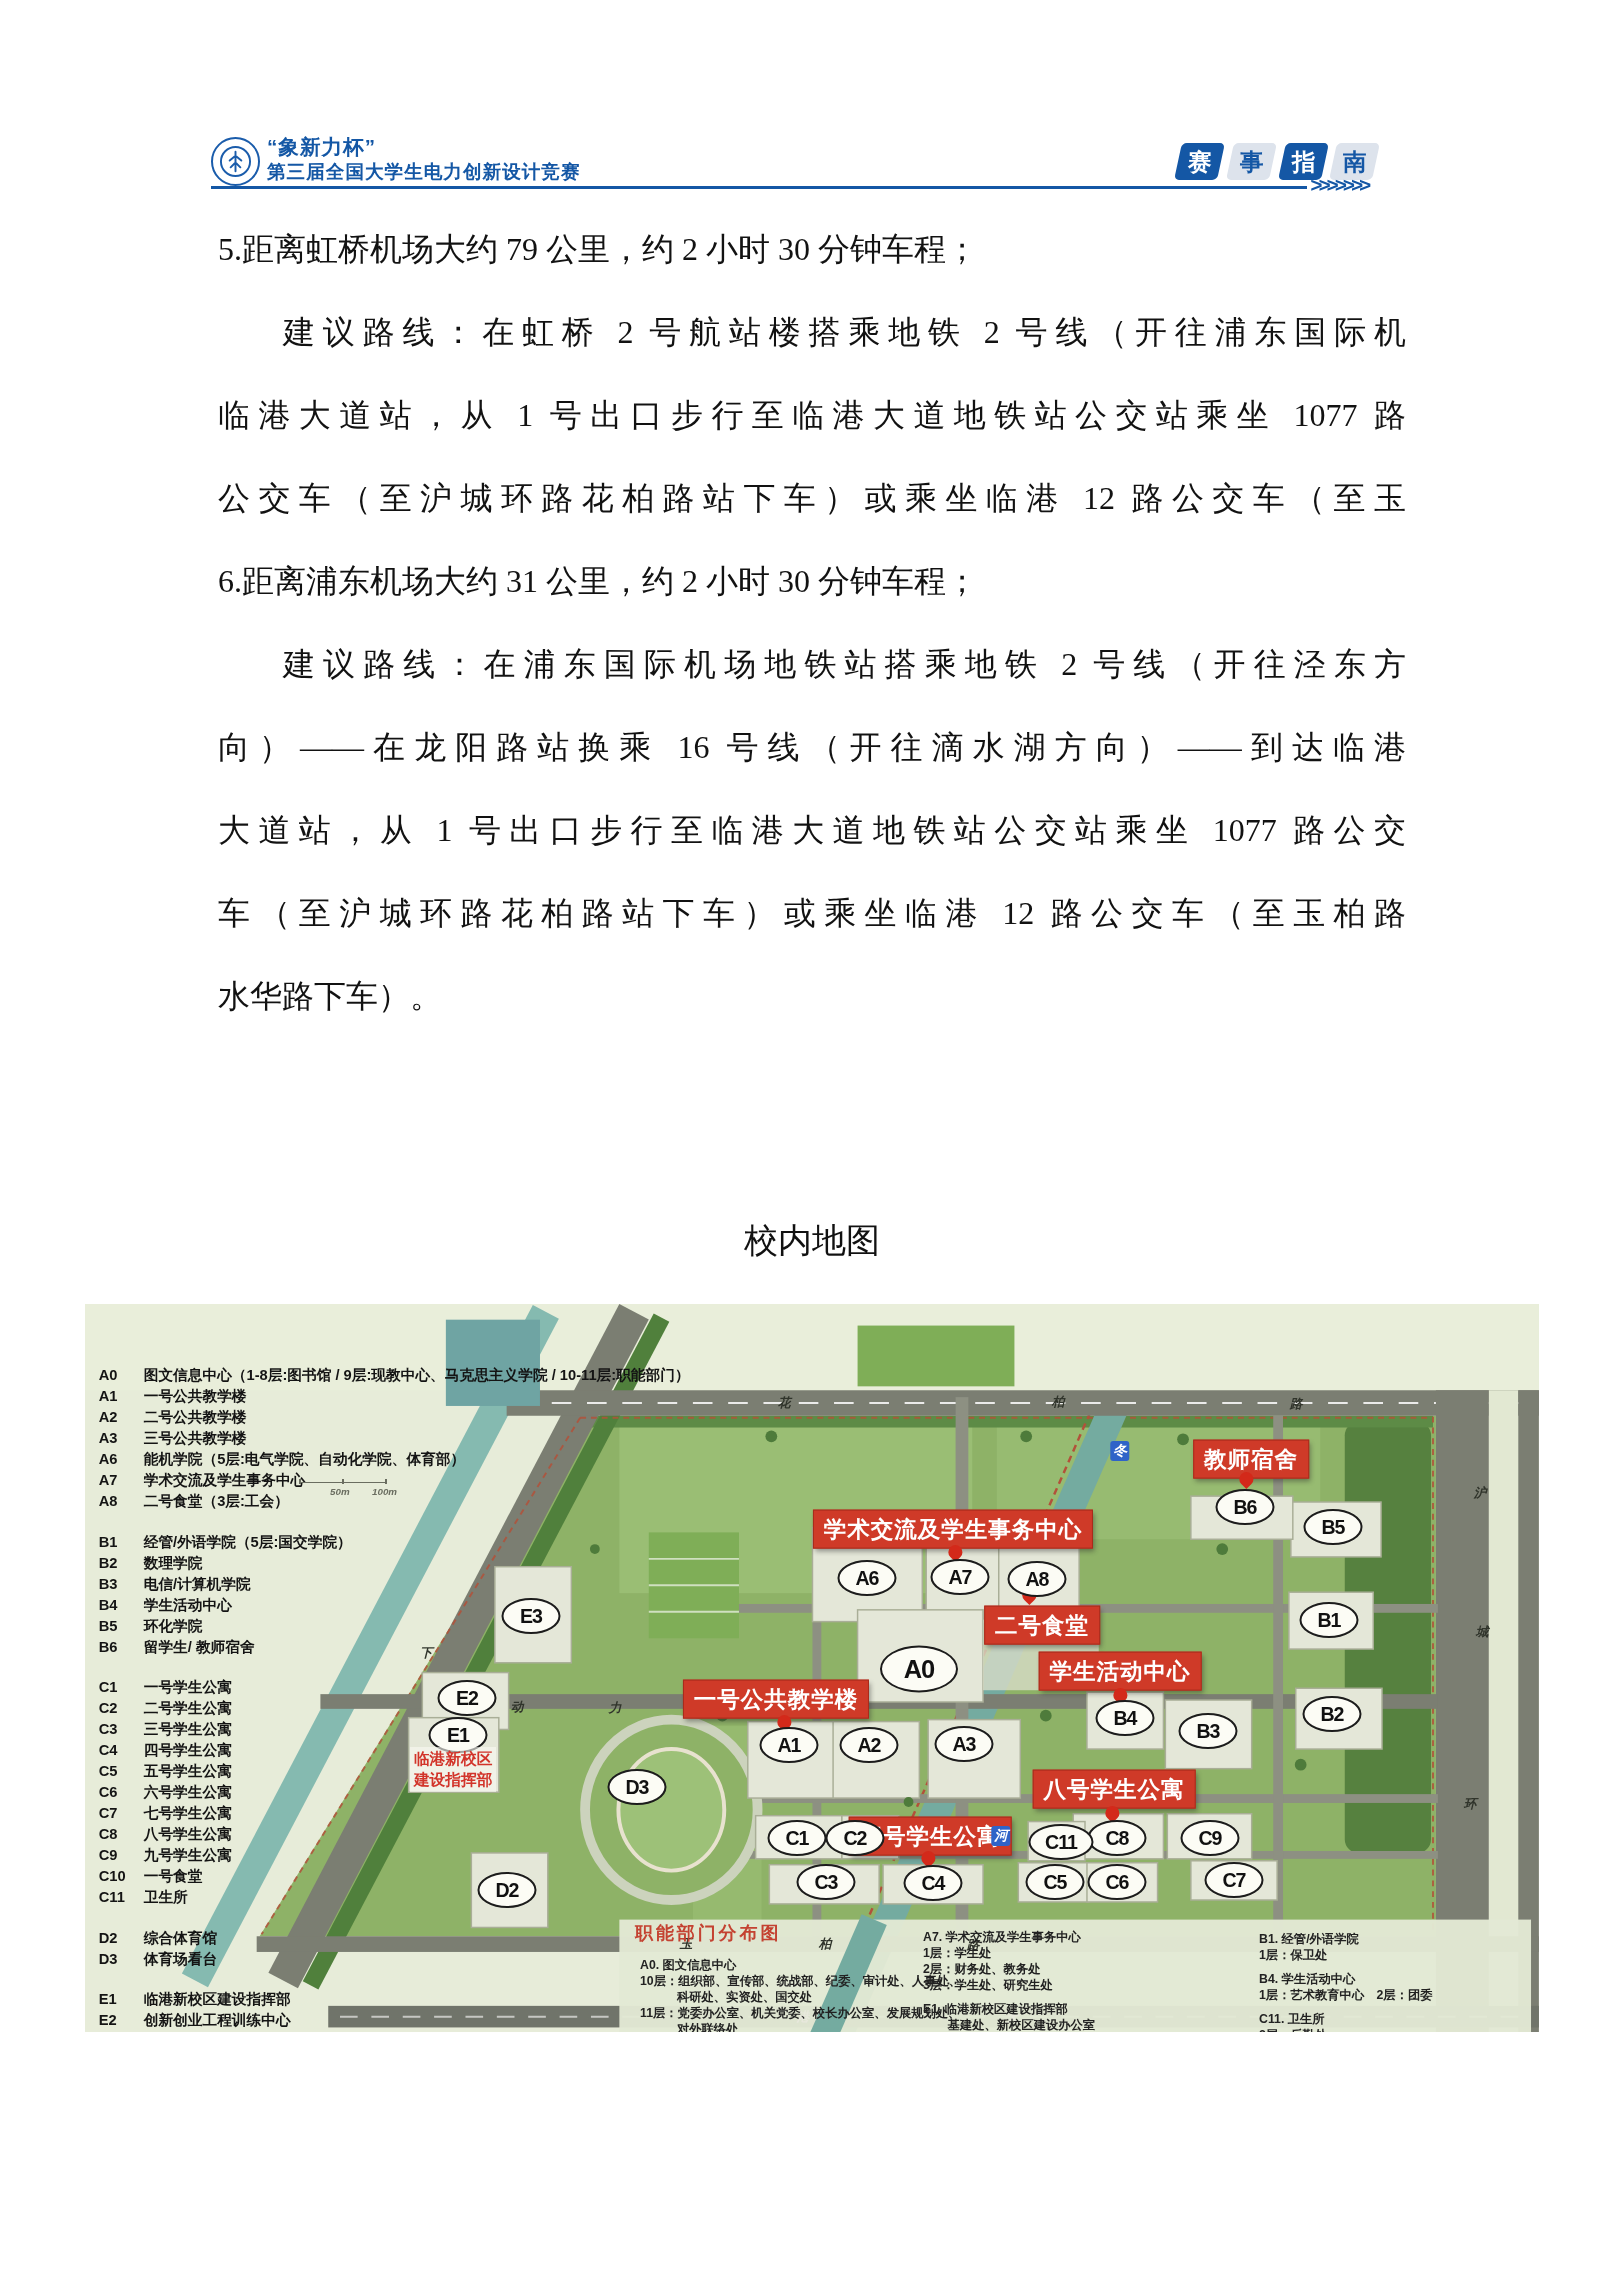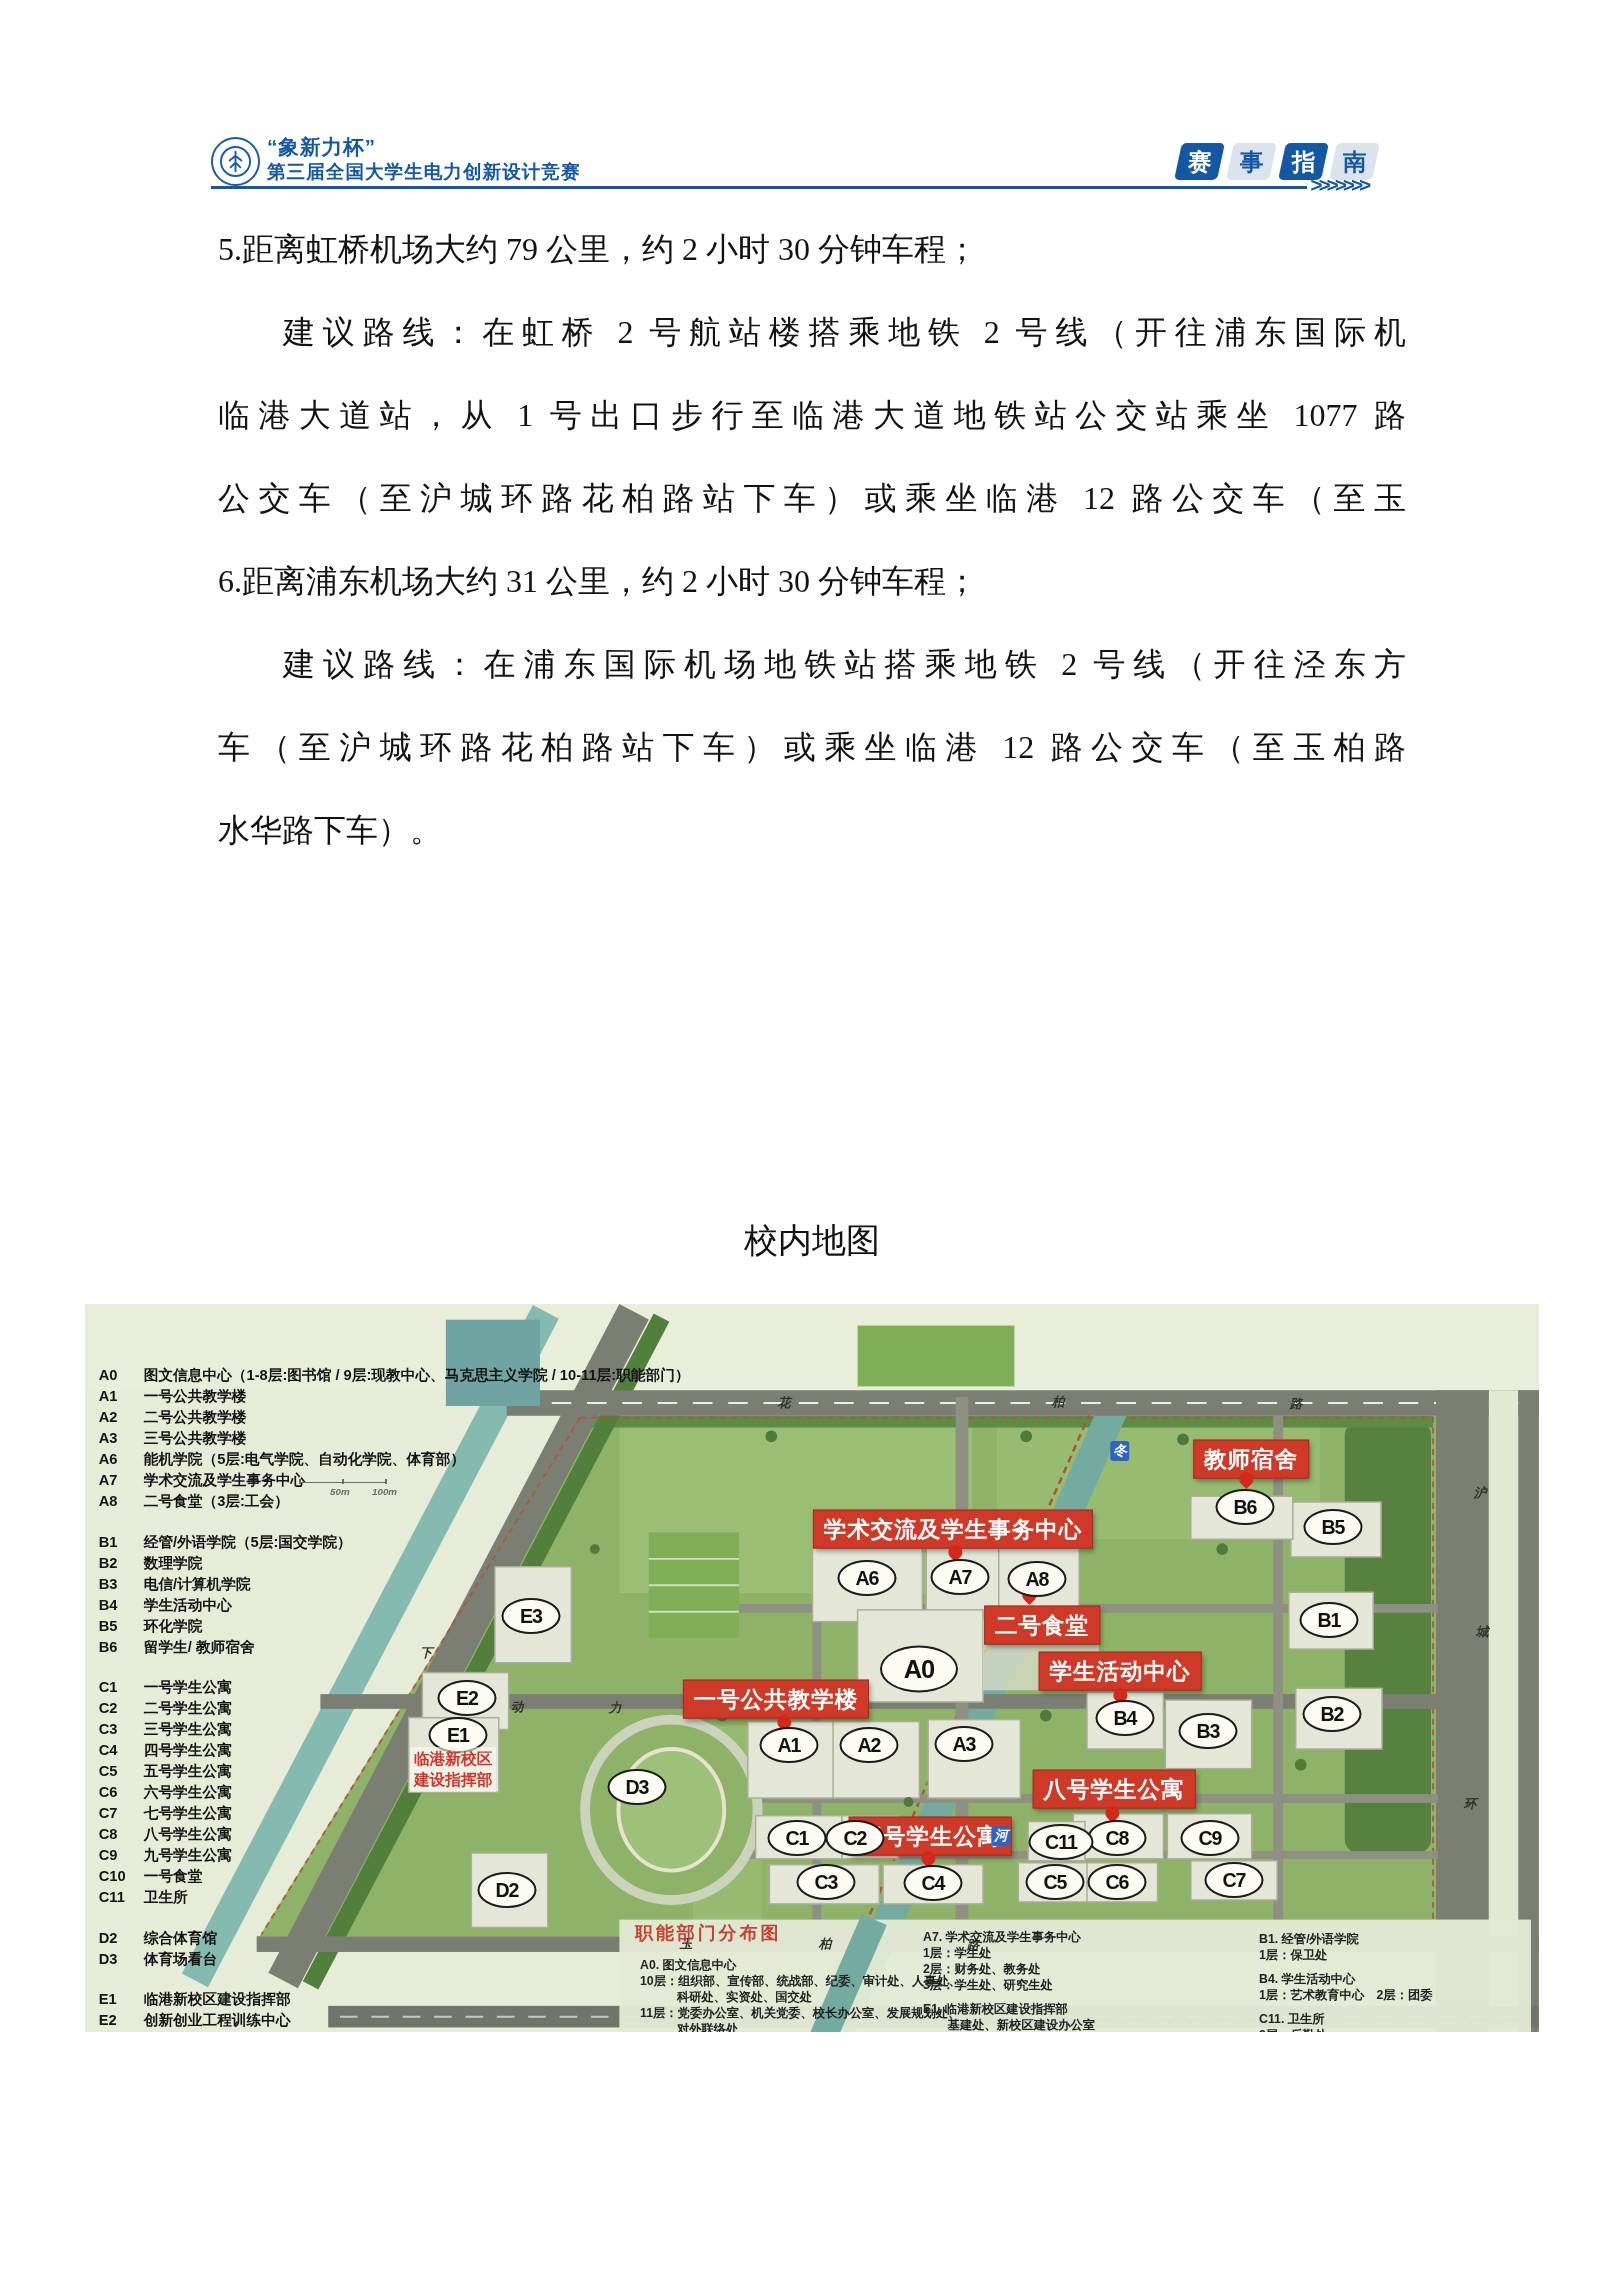--- a/index.html
+++ b/index.html
@@ -104,20 +104,22 @@
   <div class="hdr-rule"></div>
   <div class="hdr-chevrons">&gt;&gt;&gt;&gt;&gt;&gt;&gt;</div>
 
   <div class="bodytext">
     <div class="bt-line">5.距离虹桥机场大约 79 公里，约 2 小时 30 分钟车程；</div>
     <div class="bt-line j ind">建议路线：在虹桥 2 号航站楼搭乘地铁 2 号线（开往浦东国际机</div>
     <div class="bt-line j">临港大道站，从 1 号出口步行至临港大道地铁站公交站乘坐 1077 路</div>
     <div class="bt-line j">公交车（至沪城环路花柏路站下车）或乘坐临港 12 路公交车（至玉</div>
     <div class="bt-line">6.距离浦东机场大约 31 公里，约 2 小时 30 分钟车程；</div>
     <div class="bt-line j ind">建议路线：在浦东国际机场地铁站搭乘地铁 2 号线（开往泾东方</div>
+    <div class="bt-line j">向）——在龙阳路站换乘 16 号线（开往滴水湖方向）——到达临港</div>
+    <div class="bt-line j">大道站，从 1 号出口步行至临港大道地铁站公交站乘坐 1077 路公交</div>
     <div class="bt-line j">车（至沪城环路花柏路站下车）或乘坐临港 12 路公交车（至玉柏路</div>
     <div class="bt-line">水华路下车）。</div>
   </div>
 
   <div class="map-title">校内地图</div>
 
   <div class="map">
 
     <svg class="base" width="1454" height="745" viewBox="0 0 1483 760">
       <rect width="1483" height="760" fill="#e7ecd9"></rect>

